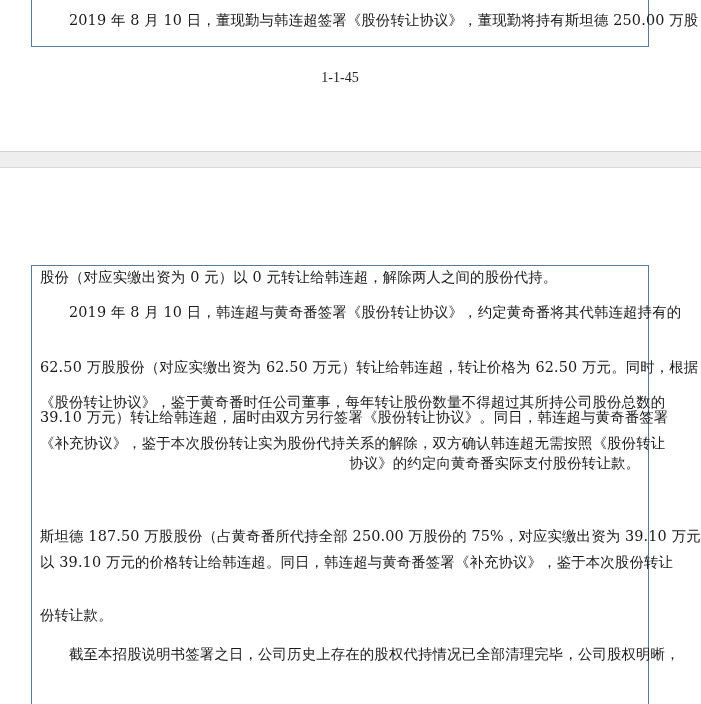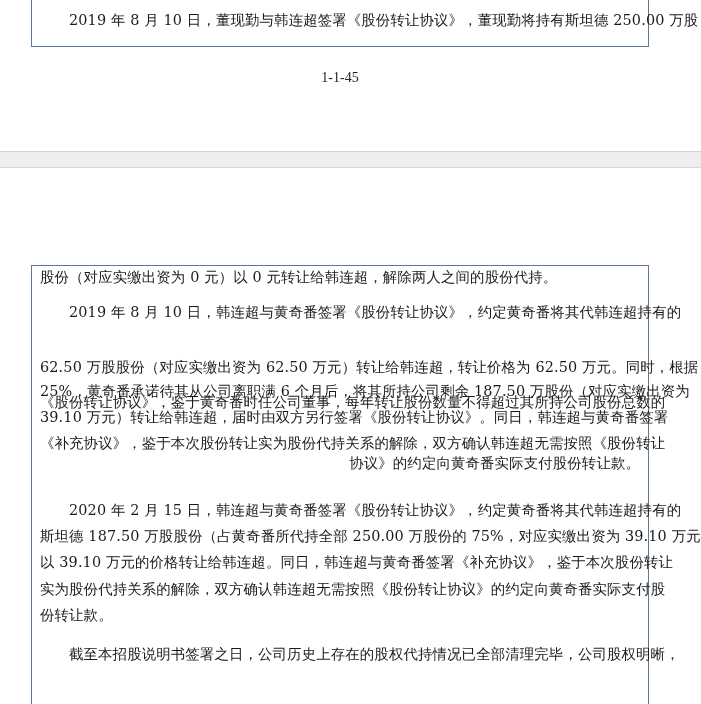--- a/index.html
+++ b/index.html
@@ -107,26 +107,23 @@
 <div class="page-gap"></div>
 
 <div class="page page-bottom">
   <div class="box box-bottom">
 
     <div class="line" style="top:-2px;">股份（对应实缴出资为 0 元）以 0 元转让给韩连超，解除两人之间的股份代持。</div>
 
     <div class="line indent justify" style="top:33px;">2019 年 8 月 10 日，韩连超与黄奇番签署《股份转让协议》，约定黄奇番将其代韩连超持有的</div>
     <div class="line justify" style="top:59px;margin-top:29px;">62.50 万股股份（对应实缴出资为 62.50 万元）转让给韩连超，转让价格为 62.50 万元。同时，根据</div>
     <div class="line justify" style="top:86px;margin-top:37px;">《股份转让协议》，鉴于黄奇番时任公司董事，每年转让股份数量不得超过其所持公司股份总数的</div>
-    <div class="line justify" style="top:112px;">25%，黄奇番承诺待其从公司离职满 6 个月后，将其所持公司剩余 187.50 万股份（对应实缴出资为</div>
     <div class="line justify" style="top:138px;">39.10 万元）转让给韩连超，届时由双方另行签署《股份转让协议》。同日，韩连超与黄奇番签署</div>
     <div class="line justify" style="top:164px;">《补充协议》，鉴于本次股份转让实为股份代持关系的解除，双方确认韩连超无需按照《股份转让</div>
     <div class="line" style="top:184px;text-align:right;">协议》的约定向黄奇番实际支付股份转让款。</div>
 
-    <div class="line indent justify" style="top:231px;">2020 年 2 月 15 日，韩连超与黄奇番签署《股份转让协议》，约定黄奇番将其代韩连超持有的</div>
     <div class="line justify" style="top:257px;">斯坦德 187.50 万股股份（占黄奇番所代持全部 250.00 万股份的 75%，对应实缴出资为 39.10 万元）</div>
     <div class="line justify" style="top:283px;">以 39.10 万元的价格转让给韩连超。同日，韩连超与黄奇番签署《补充协议》，鉴于本次股份转让</div>
-    <div class="line justify" style="top:310px;">实为股份代持关系的解除，双方确认韩连超无需按照《股份转让协议》的约定向黄奇番实际支付股</div>
     <div class="line" style="top:336px;">份转让款。</div>
 
     <div class="line indent justify" style="top:375px;">截至本招股说明书签署之日，公司历史上存在的股权代持情况已全部清理完毕，公司股权明晰，</div>
   </div>
 </div>
 
 </body></html>

